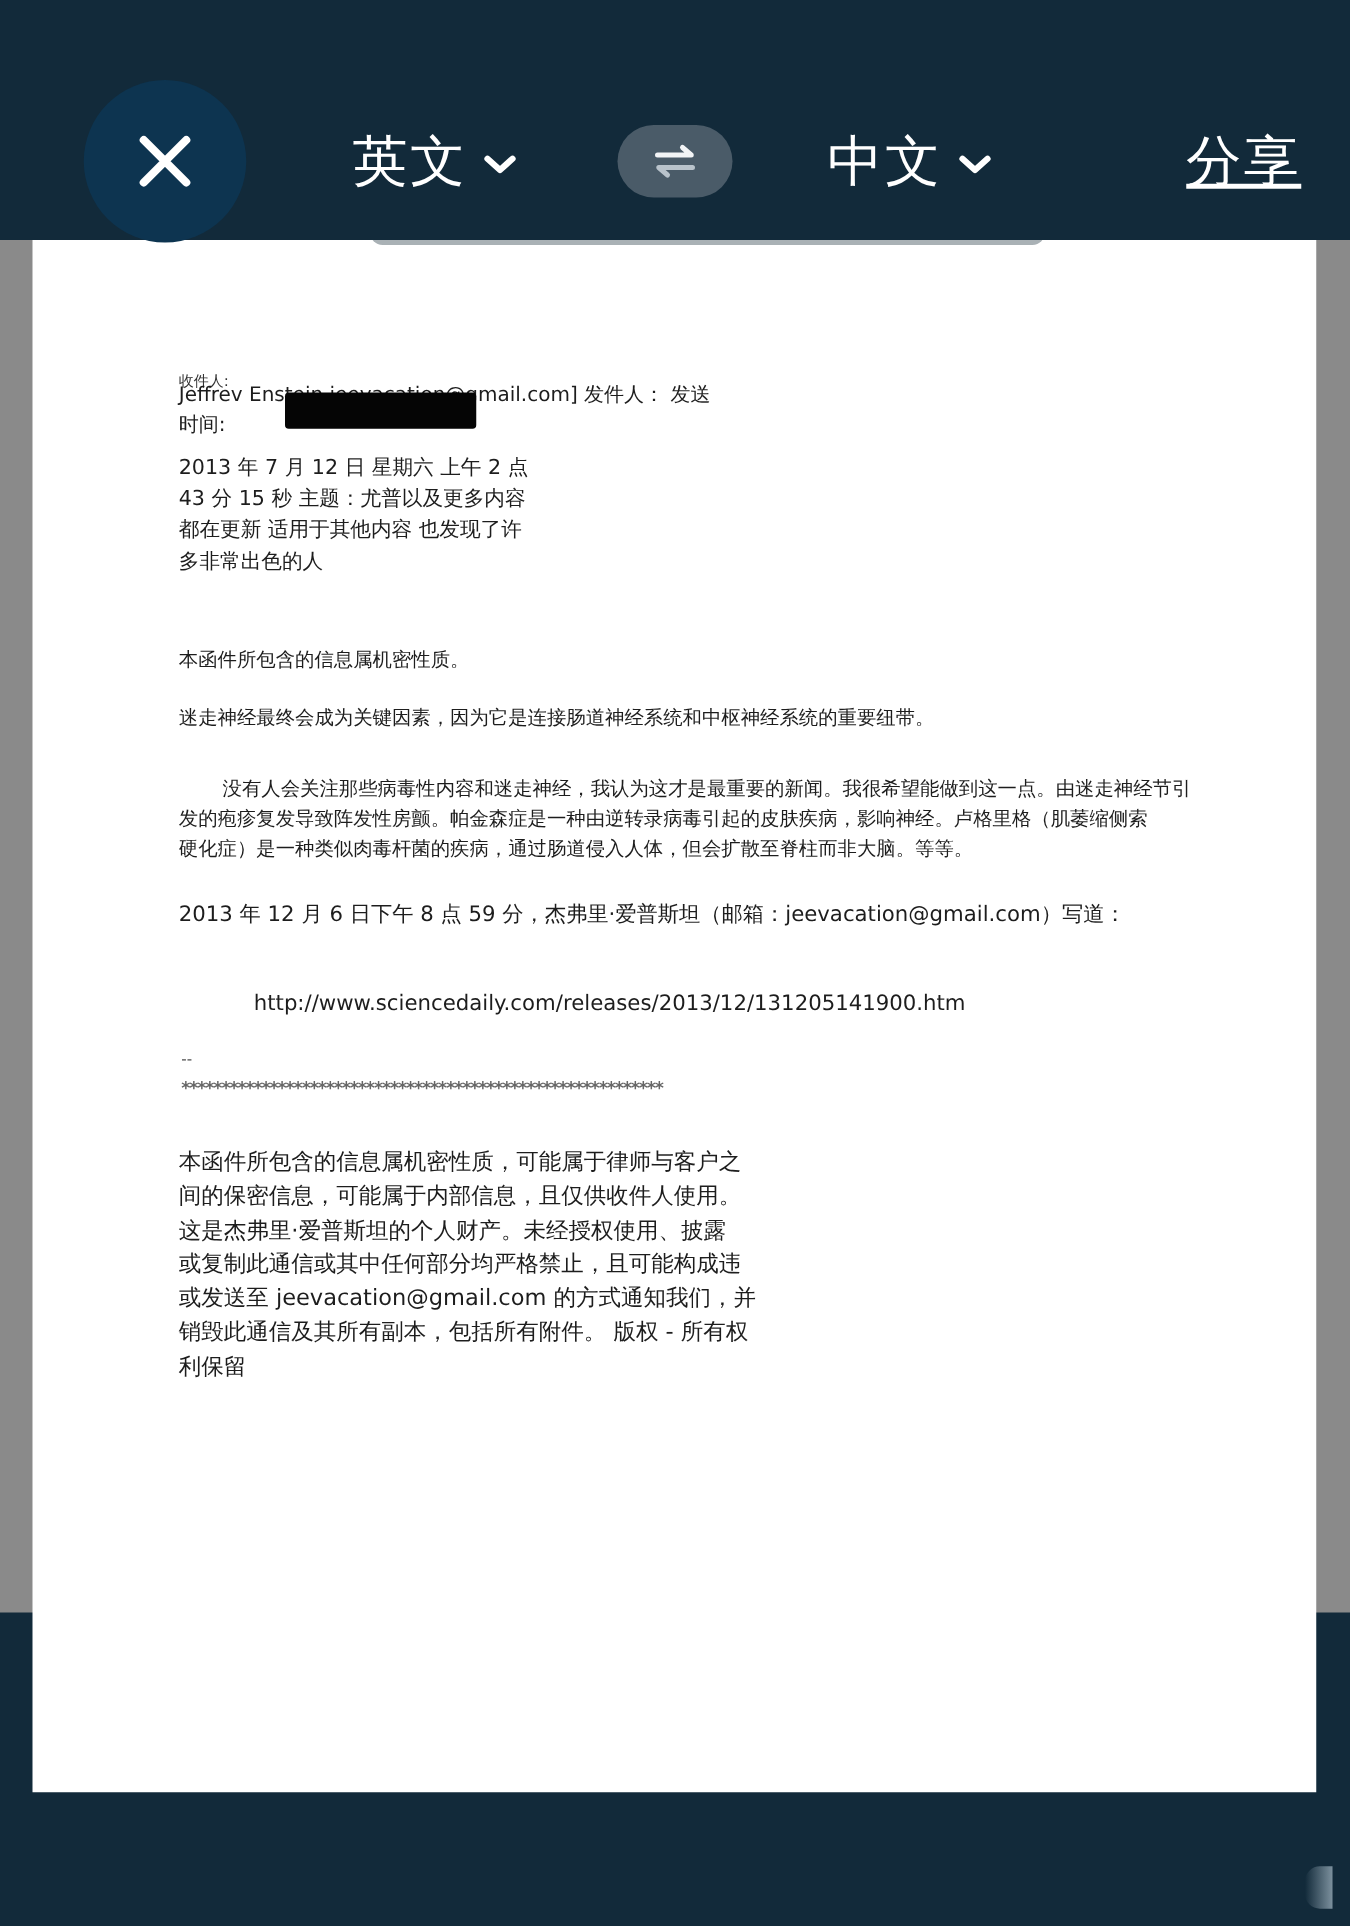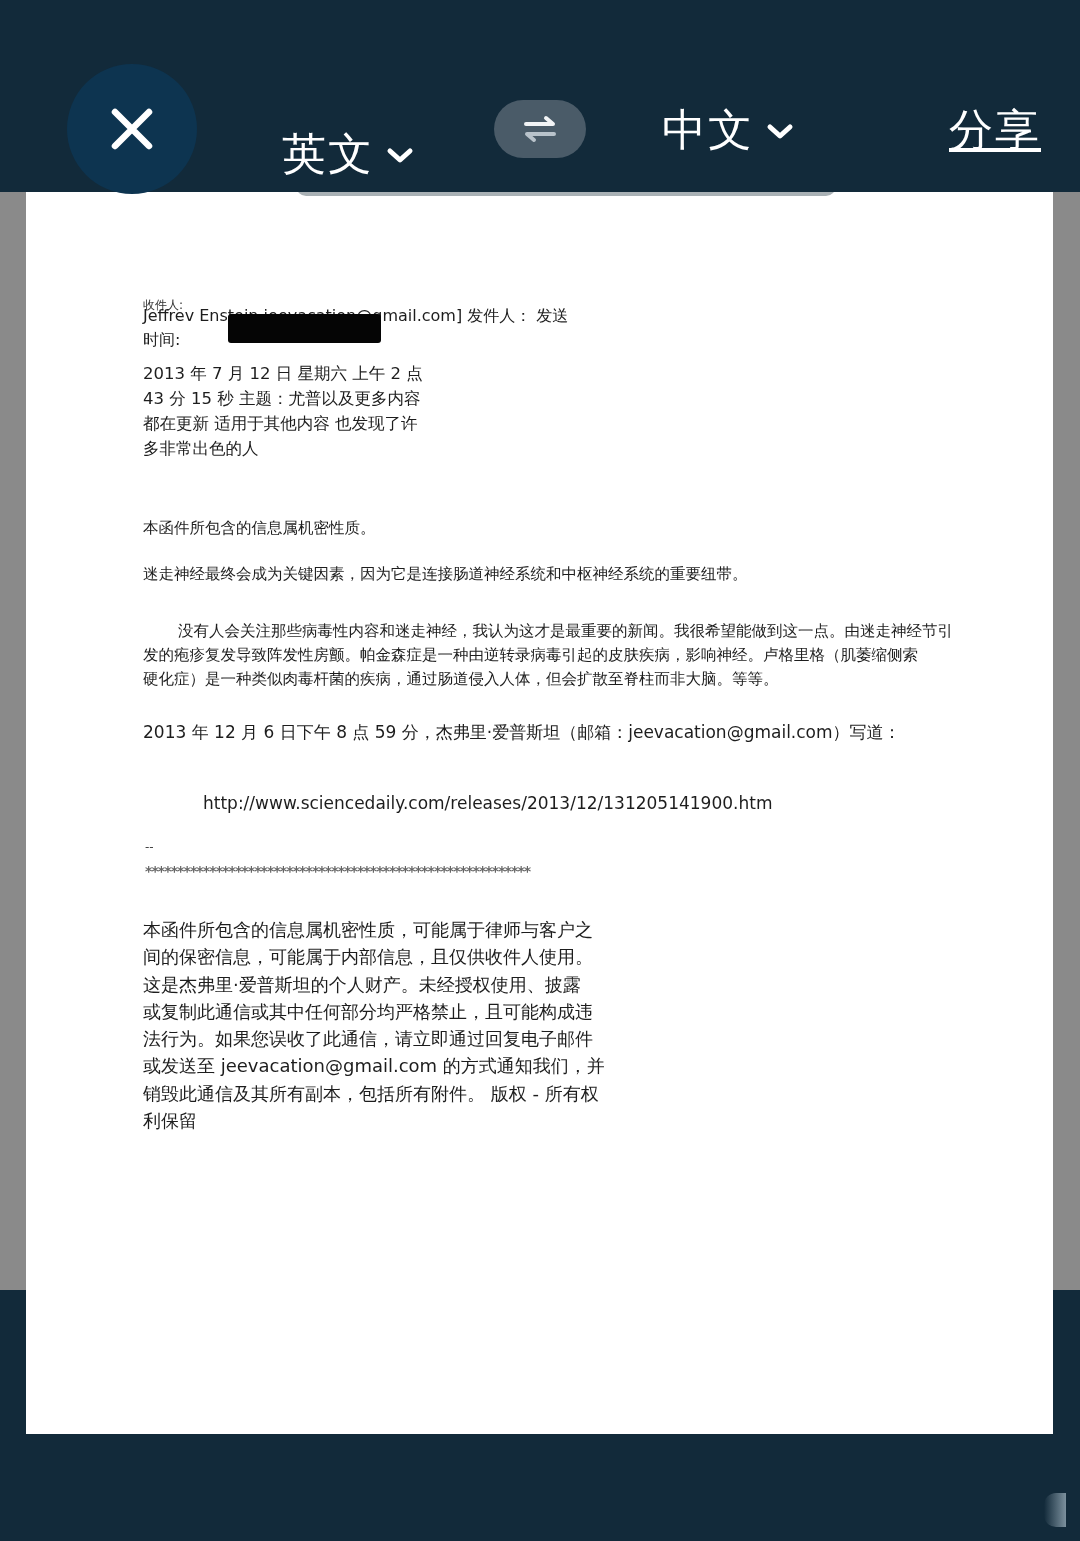--- a/index.html
+++ b/index.html
@@ -17,21 +17,21 @@
     display: flex; align-items: center; justify-content: center; cursor: pointer;
   }
   .close-btn svg { width: 46px; height: 46px; }
   .lang-select {
     position: absolute; top: 102px; height: 56px;
     display: flex; align-items: center; gap: 12px; cursor: pointer;
     color: #ffffff; font-size: 44px; line-height: 56px;
   }
   .lang-select .lbl { letter-spacing: 2px; }
   .lang-select svg { width: 28px; height: 18px; margin-top: 4px; }
-  .lang-source { left: 282px; margin-top: 24px; }
+  .lang-source { left: 282px; }
   .lang-target { left: 662px; }
   .swap-btn {
     position: absolute; left: 494px; top: 100px; width: 92px; height: 58px;
     border-radius: 29px; background: #4a5b68;
     display: flex; align-items: center; justify-content: center; cursor: pointer;
   }
   .swap-btn svg { width: 34px; height: 30px; }
   .share-btn {
     position: absolute; left: 949px; top: 102px; height: 56px;
     color: #ffffff; font-size: 44px; line-height: 56px; letter-spacing: 2px; cursor: pointer; text-decoration: underline;
@@ -147,21 +147,20 @@
     <div class="link-line">http://www.sciencedaily.com/releases/2013/12/131205141900.htm</div>
 
     <div class="sig-dash">--</div>
     <div class="stars">************************************************************</div>
 
     <div class="disclaimer">
       <div>本函件所包含的信息属机密性质，可能属于律师与客户之</div>
       <div>间的保密信息，可能属于内部信息，且仅供收件人使用。</div>
       <div>这是杰弗里·爱普斯坦的个人财产。未经授权使用、披露</div>
       <div>或复制此通信或其中任何部分均严格禁止，且可能构成违</div>
-      <div>法行为。如果您误收了此通信，请立即通过回复电子邮件</div>
       <div>或发送至 jeevacation@gmail.com 的方式通知我们，并</div>
       <div>销毁此通信及其所有副本，包括所有附件。 版权 - 所有权</div>
       <div>利保留</div>
     </div>
   </div>
 </div>
 
 <div class="bottombar">
   <div class="watermark"></div>
 </div>

